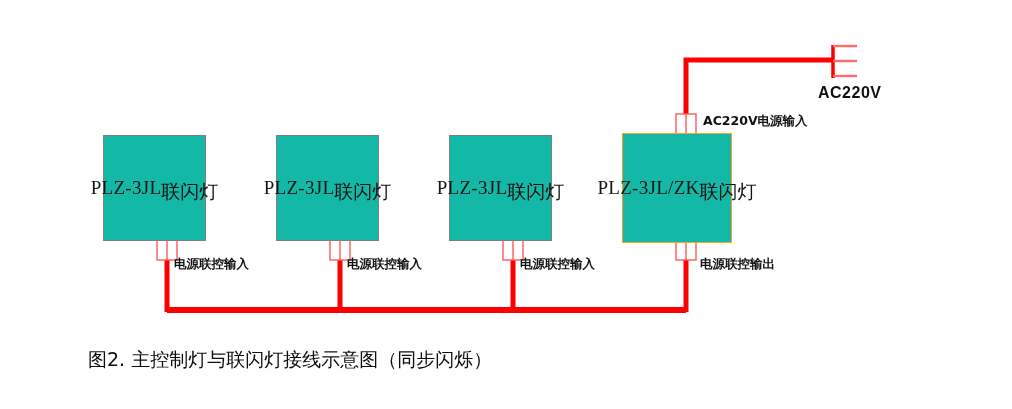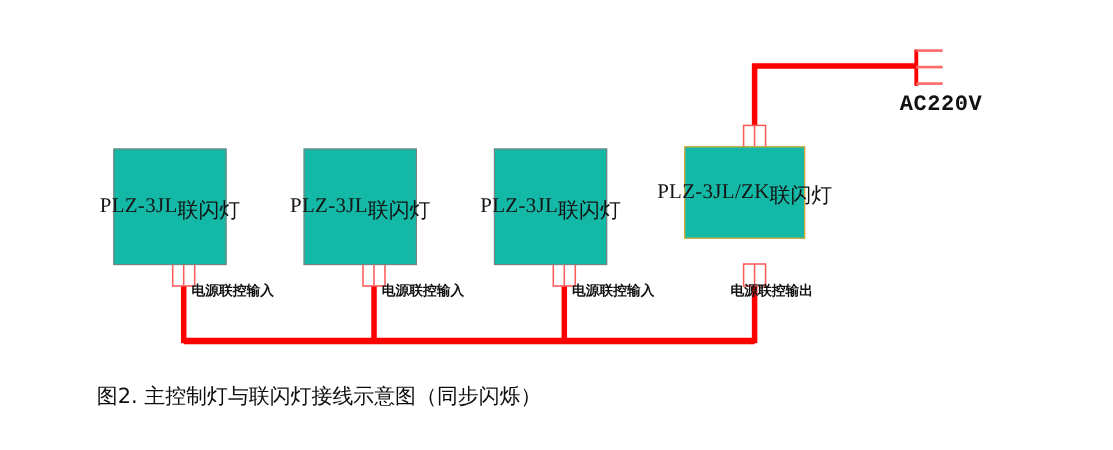--- a/index.html
+++ b/index.html
@@ -63,22 +63,22 @@
     position: absolute;
     font-family: "DejaVu Sans", "Liberation Sans", sans-serif;
     font-size: 12.5px;
     font-weight: bold;
     color: #111111;
     white-space: nowrap;
     z-index: 4;
   }
   .supply-label {
     position: absolute;
-    font-family: Liberation Mono, monospace;
-    font-size: 20px;
+    font-family: Liberation Sans, sans-serif;
+    font-size: 16px;
     font-weight: bold;
     color: #111111;
     letter-spacing: 0.5px;
     white-space: nowrap;
     z-index: 4;
   }
 
   
   .caption {
     position: absolute;
@@ -157,28 +157,29 @@
   <div class="lamp-box" style="left:276px; top:135px; width:103px; height:106px;">
     <div class="lamp-model">PLZ-3JL</div>
     <div class="lamp-name">联闪灯</div>
   </div>
 
   <div class="lamp-box" style="left:449px; top:135px; width:103px; height:106px;">
     <div class="lamp-model">PLZ-3JL</div>
     <div class="lamp-name">联闪灯</div>
   </div>
 
-  <div class="lamp-box accent" style="left:622px; top:133px; width:110px; height:84px;">
+  <div class="lamp-box accent" style="left:622px; top:133px; width:110px; height:110px;">
     <div class="lamp-model">PLZ-3JL/ZK</div>
     <div class="lamp-name">联闪灯</div>
   </div>
 
   <div class="wire-label" style="left:174px; top:256px;">电源联控输入</div>
   <div class="wire-label" style="left:347px; top:256px;">电源联控输入</div>
   <div class="wire-label" style="left:520px; top:256px;">电源联控输入</div>
-  <div class="wire-label" style="left:664px; top:256px;">电源联控输出</div>
+  <div class="wire-label" style="left:700px; top:256px;">电源联控输出</div>
 
+  <div class="wire-label" style="left:703px; top:113px;">AC220V电源输入</div>
 
   <div class="supply-label" style="left:818px; top:84px;">AC220V</div>
 
   <div class="caption">图2. 主控制灯与联闪灯接线示意图（同步闪烁）</div>
 
 </div>
 
 </body></html>

